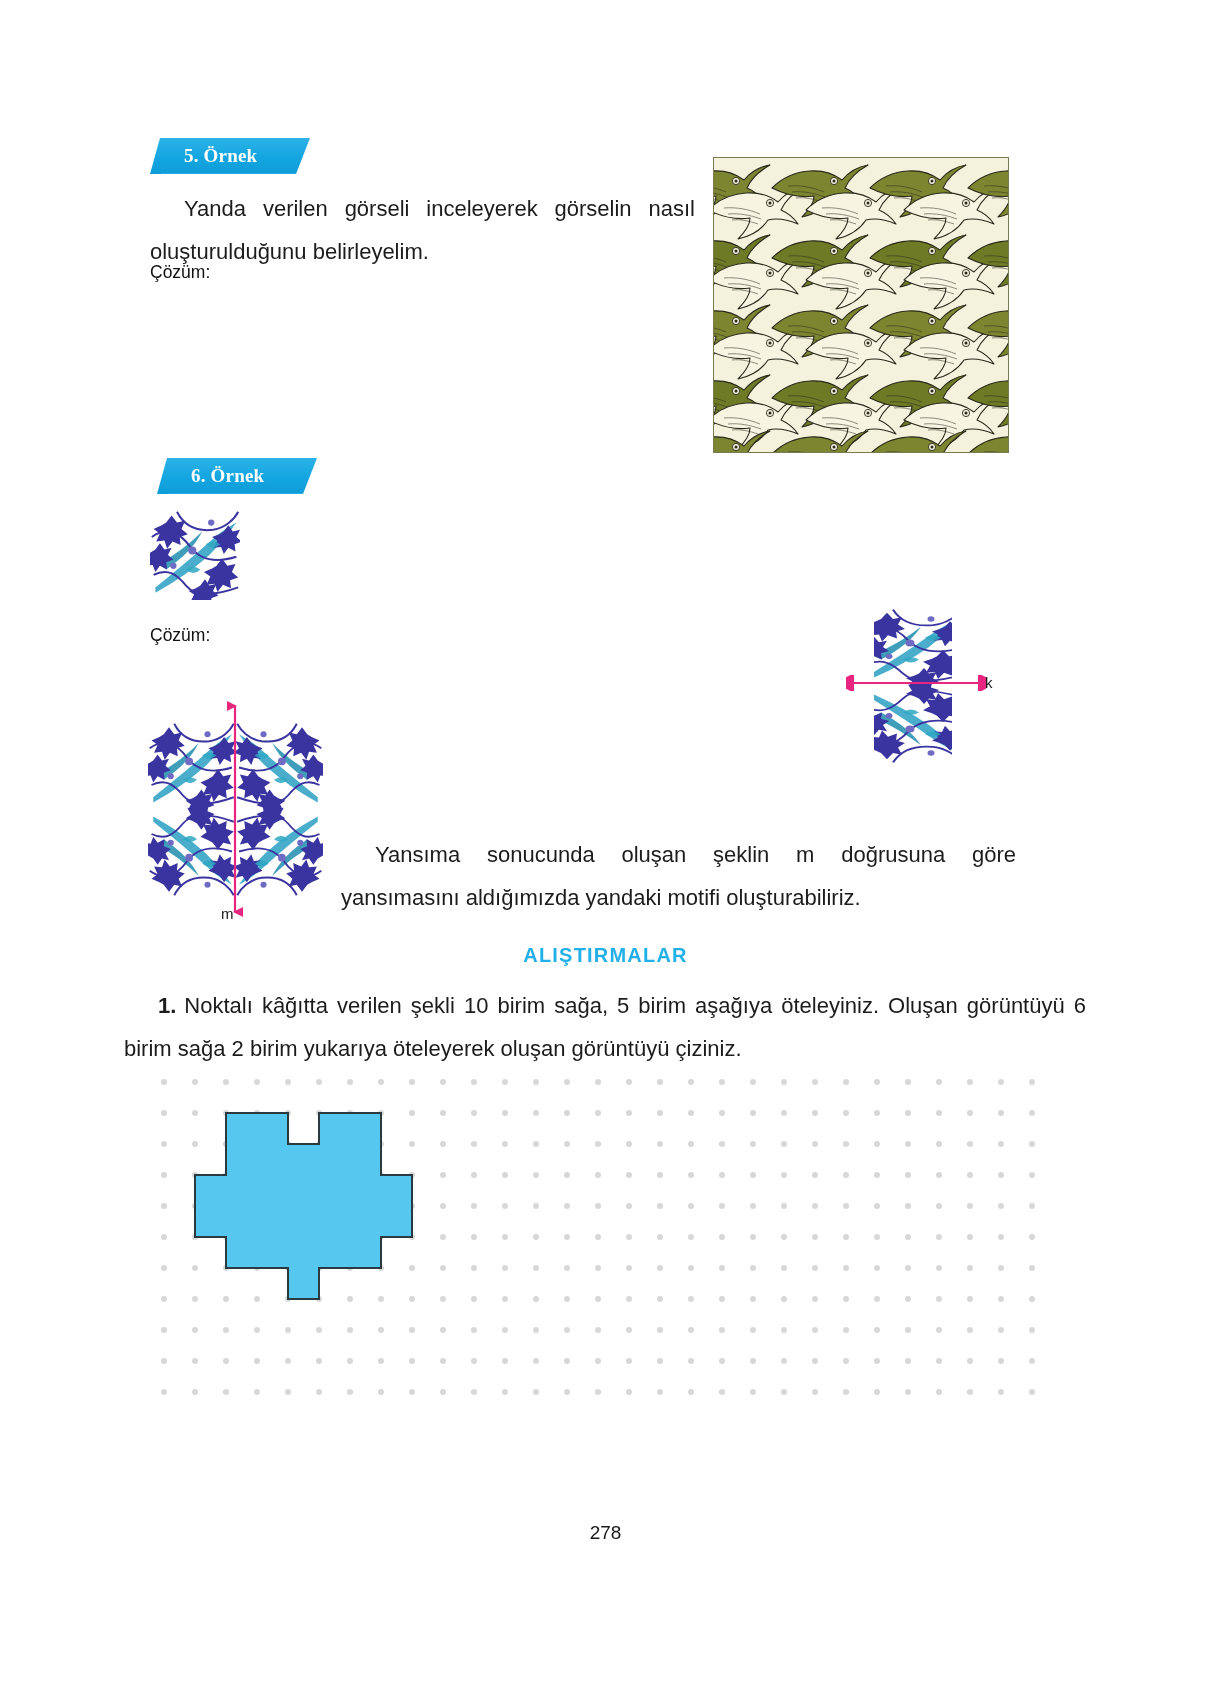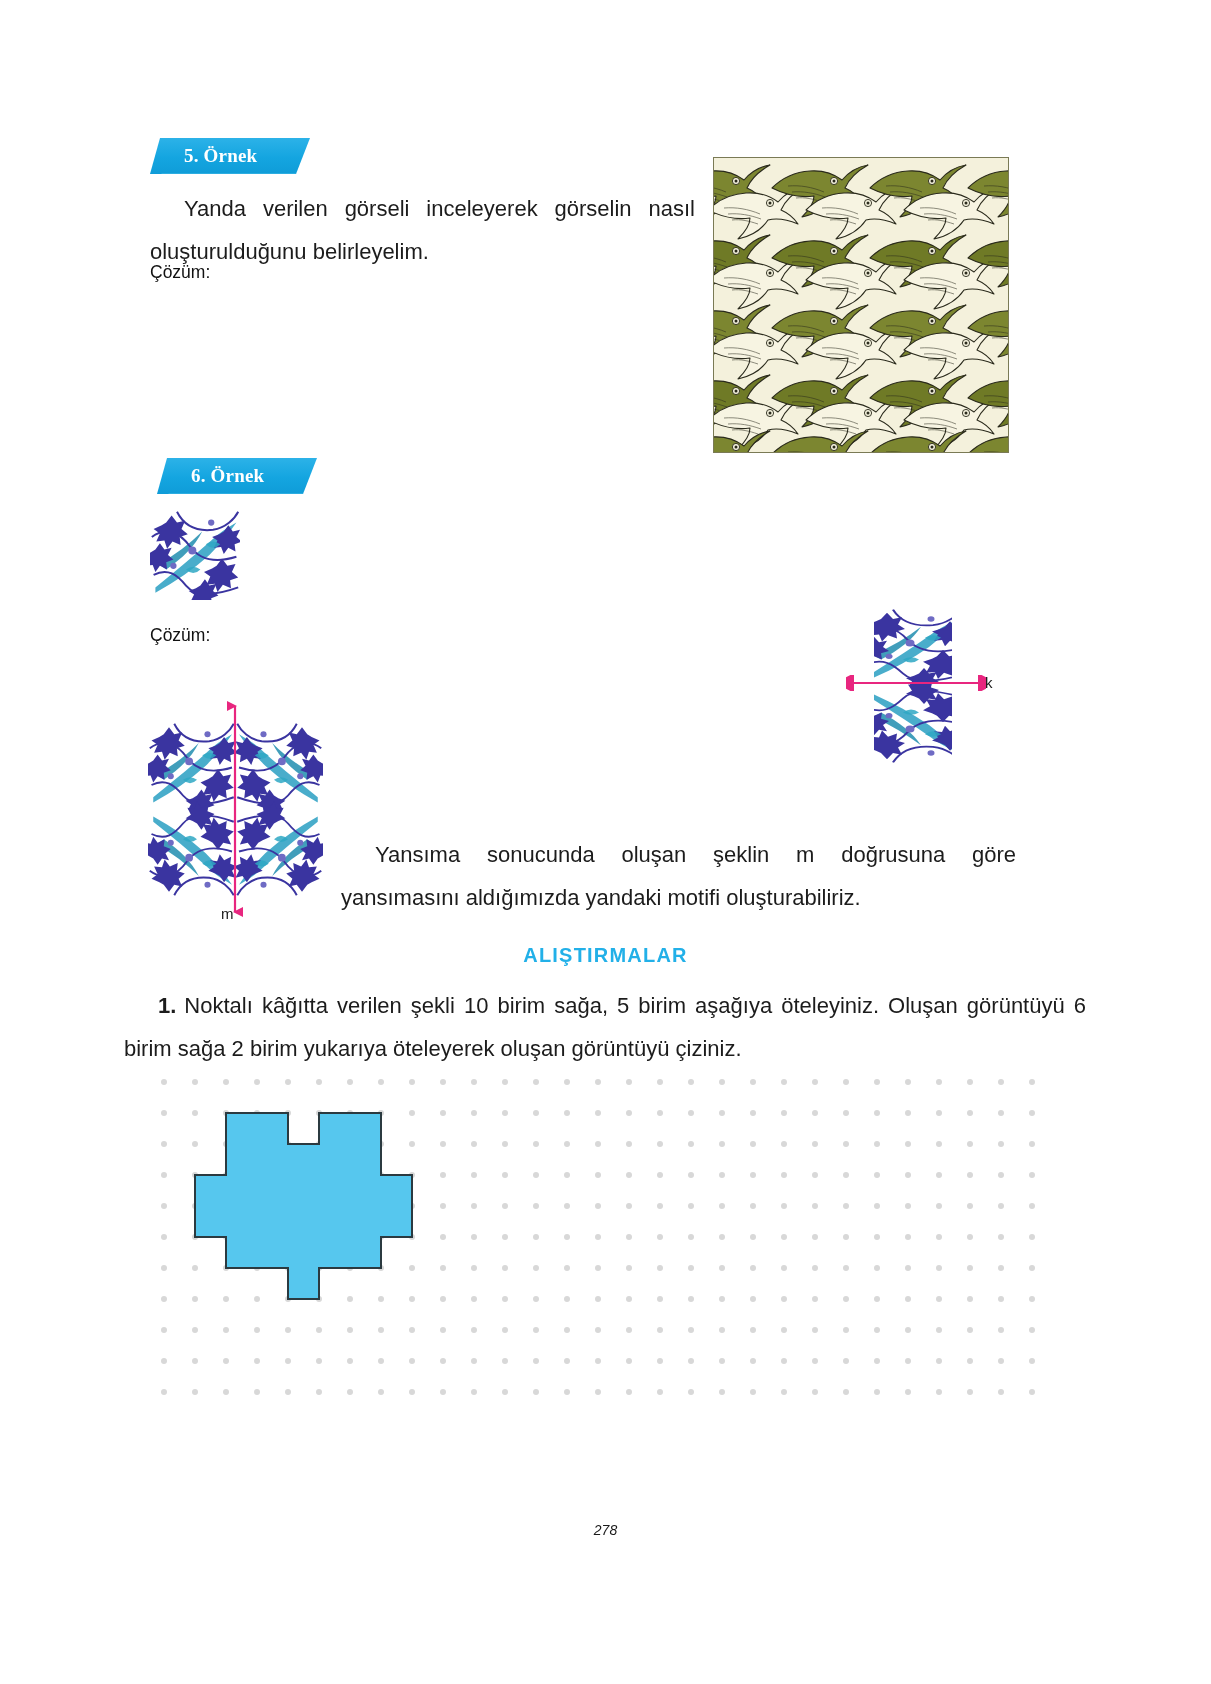--- a/index.html
+++ b/index.html
@@ -96,23 +96,22 @@
 
   .ex-num { font-weight: bold; }
 
   
   .dotgrid { position: absolute; }
 
   .page-number {
     position: absolute;
     width: 100%;
     text-align: center;
-    font-size: 14px;
+    font-size: 19px;
     color: #1a1a1a;
-    font-style: italic;
   }
 </style>
 </head>
 <body>
 
 <div class="page">
 
   <div class="ribbon" style="left:150px; top:138px; width:160px;">5. Örnek</div>
 
   <div class="para indent" style="left:150px; top:188px; width:545px;">Yanda verilen görseli inceleyerek görselin nasıl oluşturulduğunu belirleyelim.</div>

